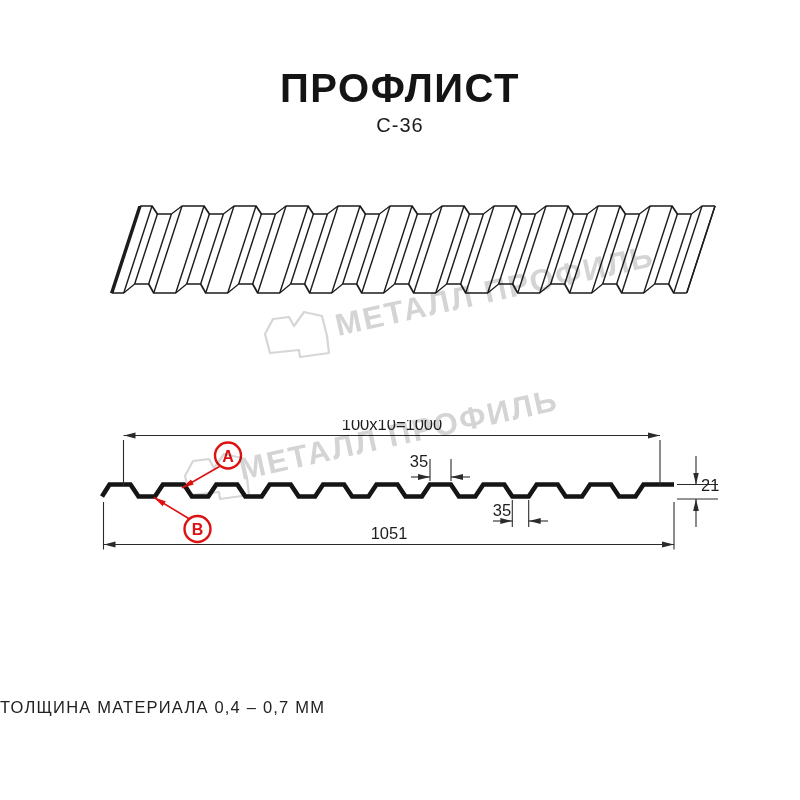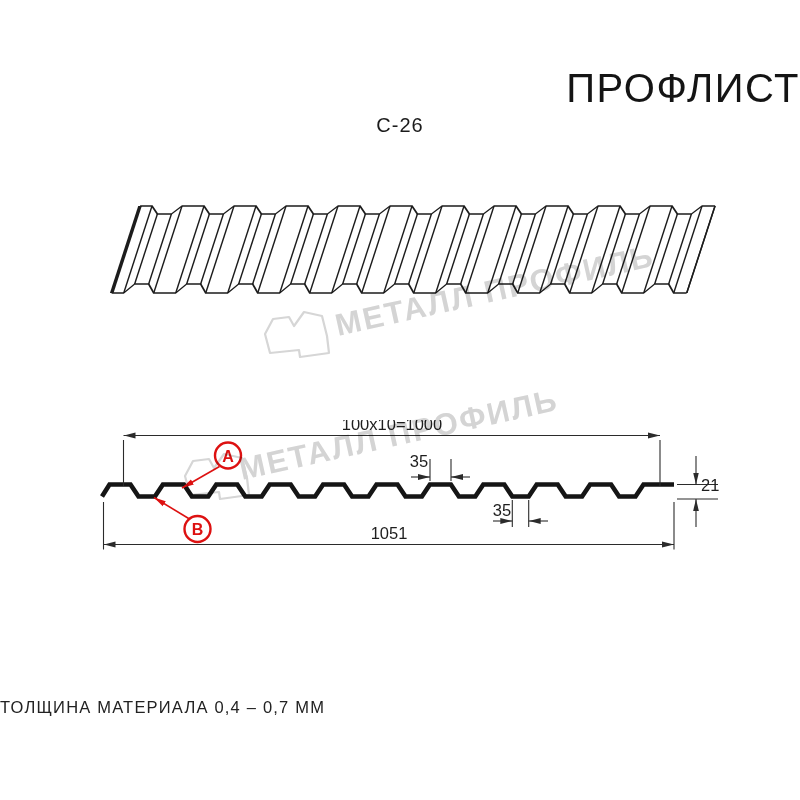--- a/index.html
+++ b/index.html
@@ -1,39 +1,39 @@
 <!DOCTYPE html>
 <html><head>
 <meta charset="utf-8">
 <style>
   html,body{margin:0;padding:0;background:#fff;}
   .page{position:relative;width:800px;height:800px;background:#ffffff;overflow:hidden;
         font-family:"Liberation Sans",sans-serif;}
-  .title{position:absolute;top:66px;left:0;width:100%;text-align:right;
-         font-size:40px;font-weight:normal;letter-spacing:1.5px;color:#141414;}
+  .title{position:absolute;top:66px;left:0;width:100%;text-align:center;
+         font-size:40px;font-weight:bold;letter-spacing:1.5px;color:#141414;}
   .subtitle{position:absolute;top:114px;left:0;width:100%;text-align:center;
          font-size:20px;font-weight:500;letter-spacing:1px;color:#1b1b1b;}
   .footer{position:absolute;top:698px;left:0;width:100%;text-align:left;
          font-size:16.5px;font-weight:500;letter-spacing:1.2px;color:#222;}
   .svg3d{position:absolute;left:0;top:195px;width:800px;height:130px;}
   .svgsec{position:absolute;left:0;top:420px;width:800px;height:160px;}
   .wm{position:absolute;left:0;top:0;width:800px;height:800px;
       mix-blend-mode:multiply;pointer-events:none;}
   .wm text{font-family:"Liberation Sans",sans-serif;font-weight:bold;
       font-size:31px;letter-spacing:2px;fill:#d4d4d4;}
   .dimtxt{font-family:"Liberation Sans",sans-serif;font-size:16.5px;fill:#1e1e1e;}
   .redtxt{font-family:"Liberation Sans",sans-serif;font-size:16px;font-weight:bold;fill:#dd1111;}
 </style>
 </head>
 <body>
 
 <div class="page">
 
   <div class="title">ПРОФЛИСТ</div>
-  <div class="subtitle">С-26</div>
+  <div class="subtitle">С-36</div>
 
   <svg class="svg3d" viewBox="0 0 800 130" xmlns="http://www.w3.org/2000/svg">
     <g id="ribs-group" transform="translate(140,11) skewX(-18)">
         <path d="M0,0 L12,0 L20,8 L34,8 L42,0 L64,0 L72,8 L86,8 L94,0 L116,0 L124,8 L138,8 L146,0 L168,0 L176,8 L190,8 L198,0 L220,0 L228,8 L242,8 L250,0 L272,0 L280,8 L294,8 L302,0 L324,0 L332,8 L346,8 L354,0 L376,0 L384,8 L398,8 L406,0 L428,0 L436,8 L450,8 L458,0 L480,0 L488,8 L502,8 L510,0 L532,0 L540,8 L554,8 L562,0 L575,0 L575,87 L562,87 L554,78 L540,78 L532,87 L510,87 L502,78 L488,78 L480,87 L458,87 L450,78 L436,78 L428,87 L406,87 L398,78 L384,78 L376,87 L354,87 L346,78 L332,78 L324,87 L302,87 L294,78 L280,78 L272,87 L250,87 L242,78 L228,78 L220,87 L198,87 L190,78 L176,78 L168,87 L146,87 L138,78 L124,78 L116,87 L94,87 L86,78 L72,78 L64,87 L42,87 L34,78 L20,78 L12,87 L0,87 Z" fill="#ffffff" stroke="none"></path>
         <line x1="0" y1="0" x2="0" y2="87" stroke="#1c1c1c" stroke-width="3.6"></line>
         <line x1="12" y1="0" x2="12" y2="87" stroke="#1c1c1c" stroke-width="1.5"></line>
         <line x1="20" y1="8" x2="20" y2="78" stroke="#1c1c1c" stroke-width="1.5"></line>
         <line x1="34" y1="8" x2="34" y2="78" stroke="#1c1c1c" stroke-width="1.5"></line>
         <line x1="42" y1="0" x2="42" y2="87" stroke="#1c1c1c" stroke-width="1.5"></line>
         <line x1="64" y1="0" x2="64" y2="87" stroke="#1c1c1c" stroke-width="1.5"></line>

